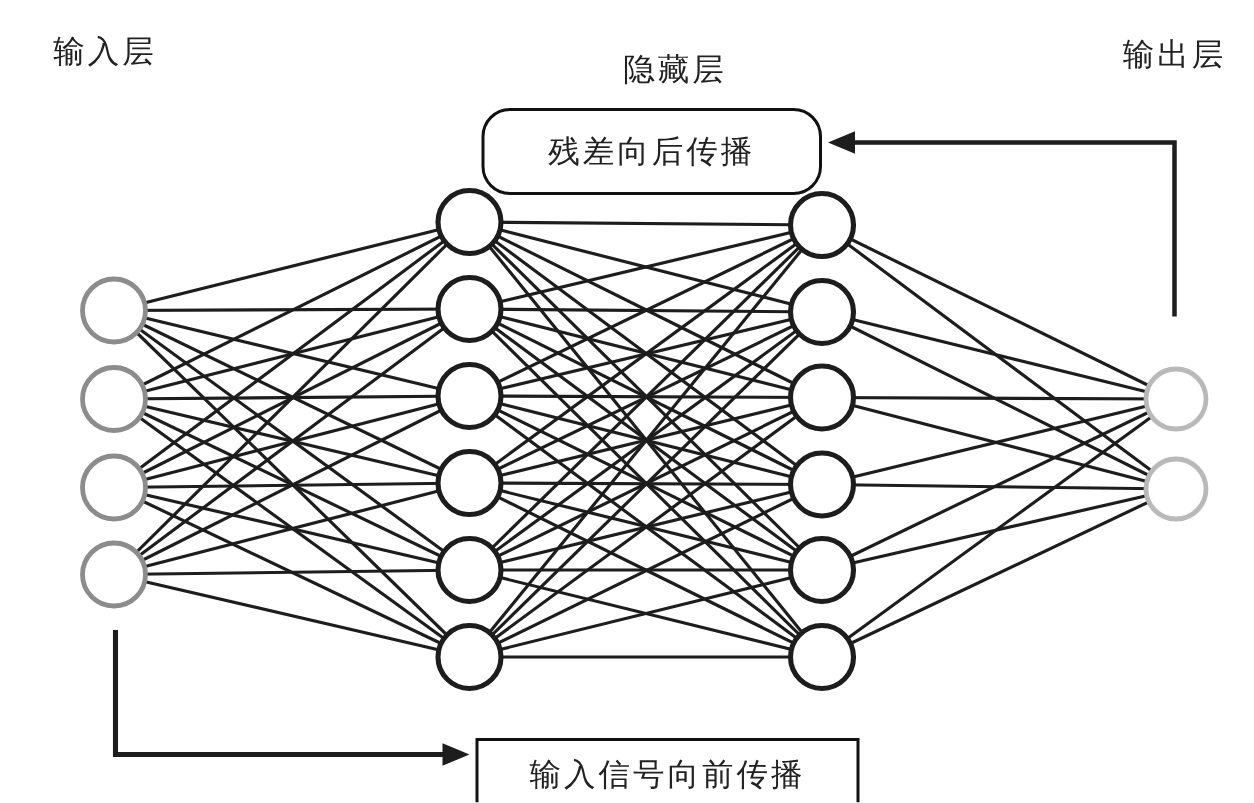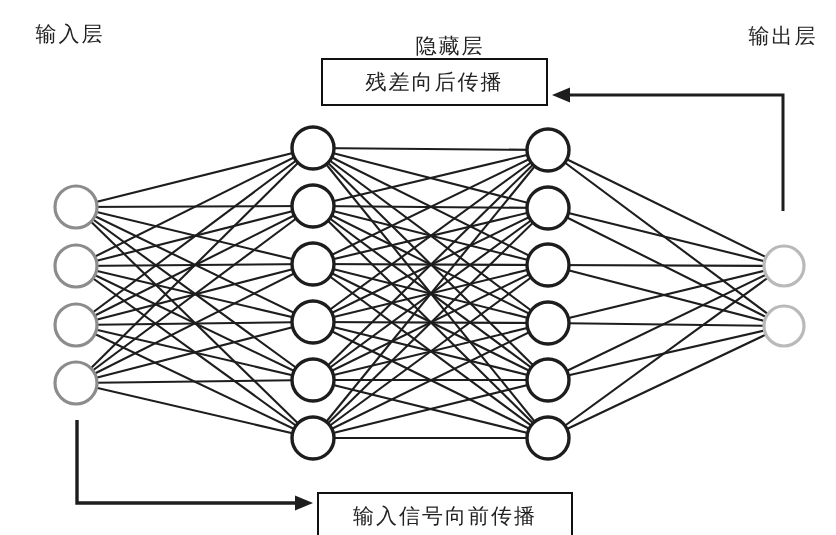--- a/index.html
+++ b/index.html
@@ -135,21 +135,21 @@
       <circle cx="784" cy="266" r="20" fill="#ffffff" stroke="#b9b9b9" stroke-width="3.2"></circle>
       <circle cx="784" cy="326" r="20" fill="#ffffff" stroke="#b9b9b9" stroke-width="3.2"></circle>
     </svg>
 
   <div class="layer-label" style="left: 70px; top: 34px;">输入层</div>
 
   <div class="layer-label" style="left: 450px; top: 46px;">隐藏层</div>
 
   <div class="layer-label" style="left: 783px; top: 36px;">输出层</div>
 
-  <div class="flow-box" style="left: 321px; top: 58px; width: 227px; height: 48px;">
+  <div class="flow-box" style="left: 321px; top: 72px; width: 227px; height: 58px; border-radius: 19px;">
     <span>残差向后传播</span>
   </div>
 
   <div class="flow-box" style="left: 317px; top: 492px; width: 256px; height: 47px;">
     <span>输入信号向前传播</span>
   </div>
 
 </div>
 
 </body></html>

